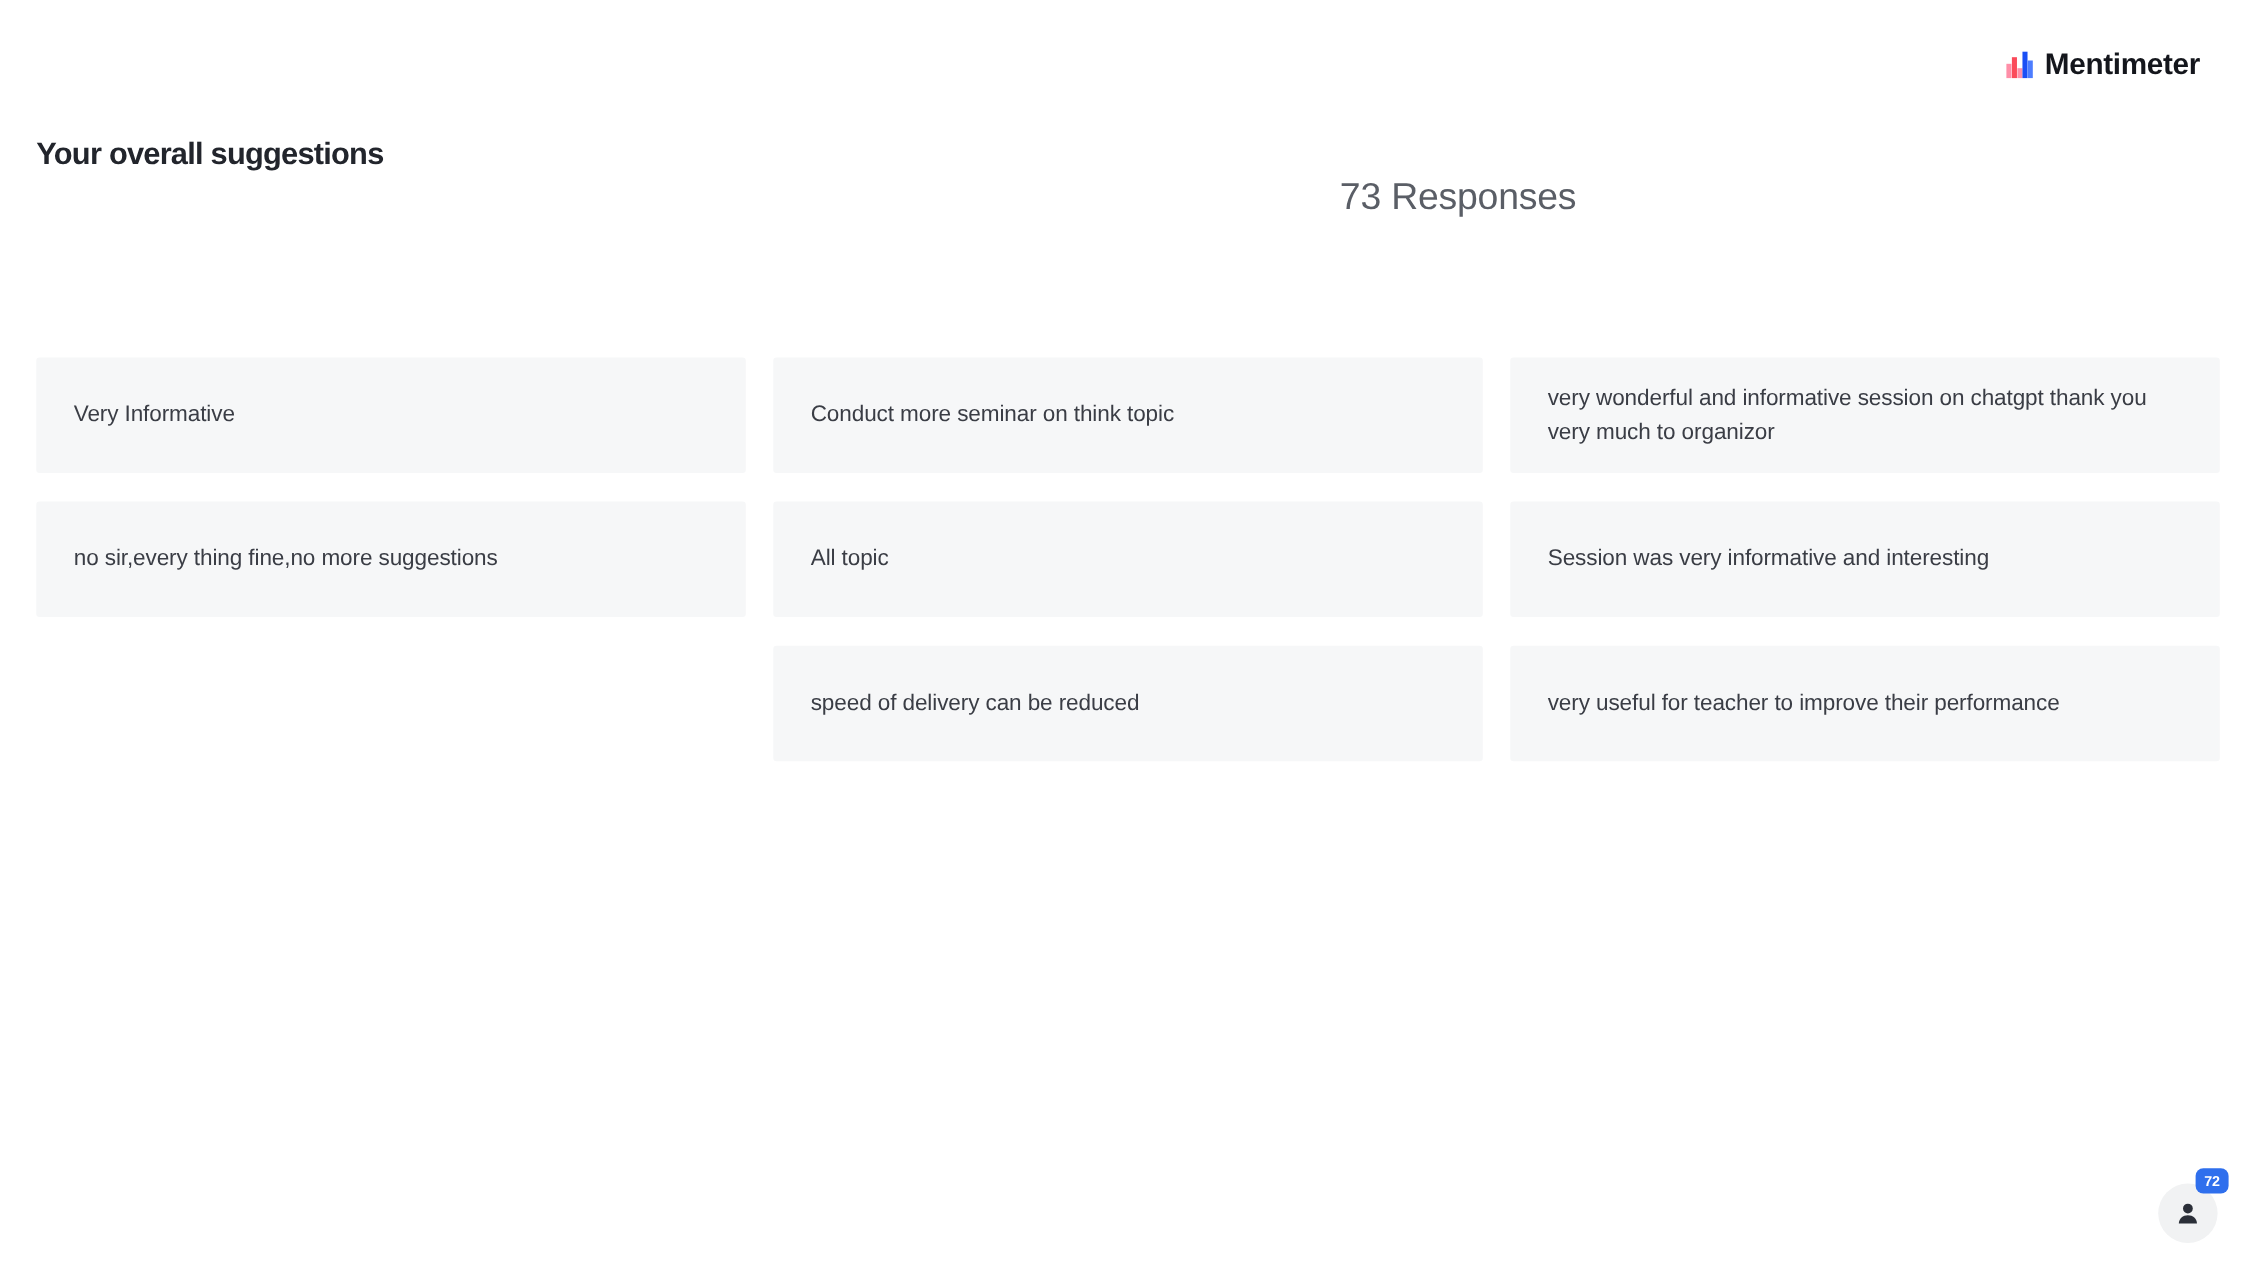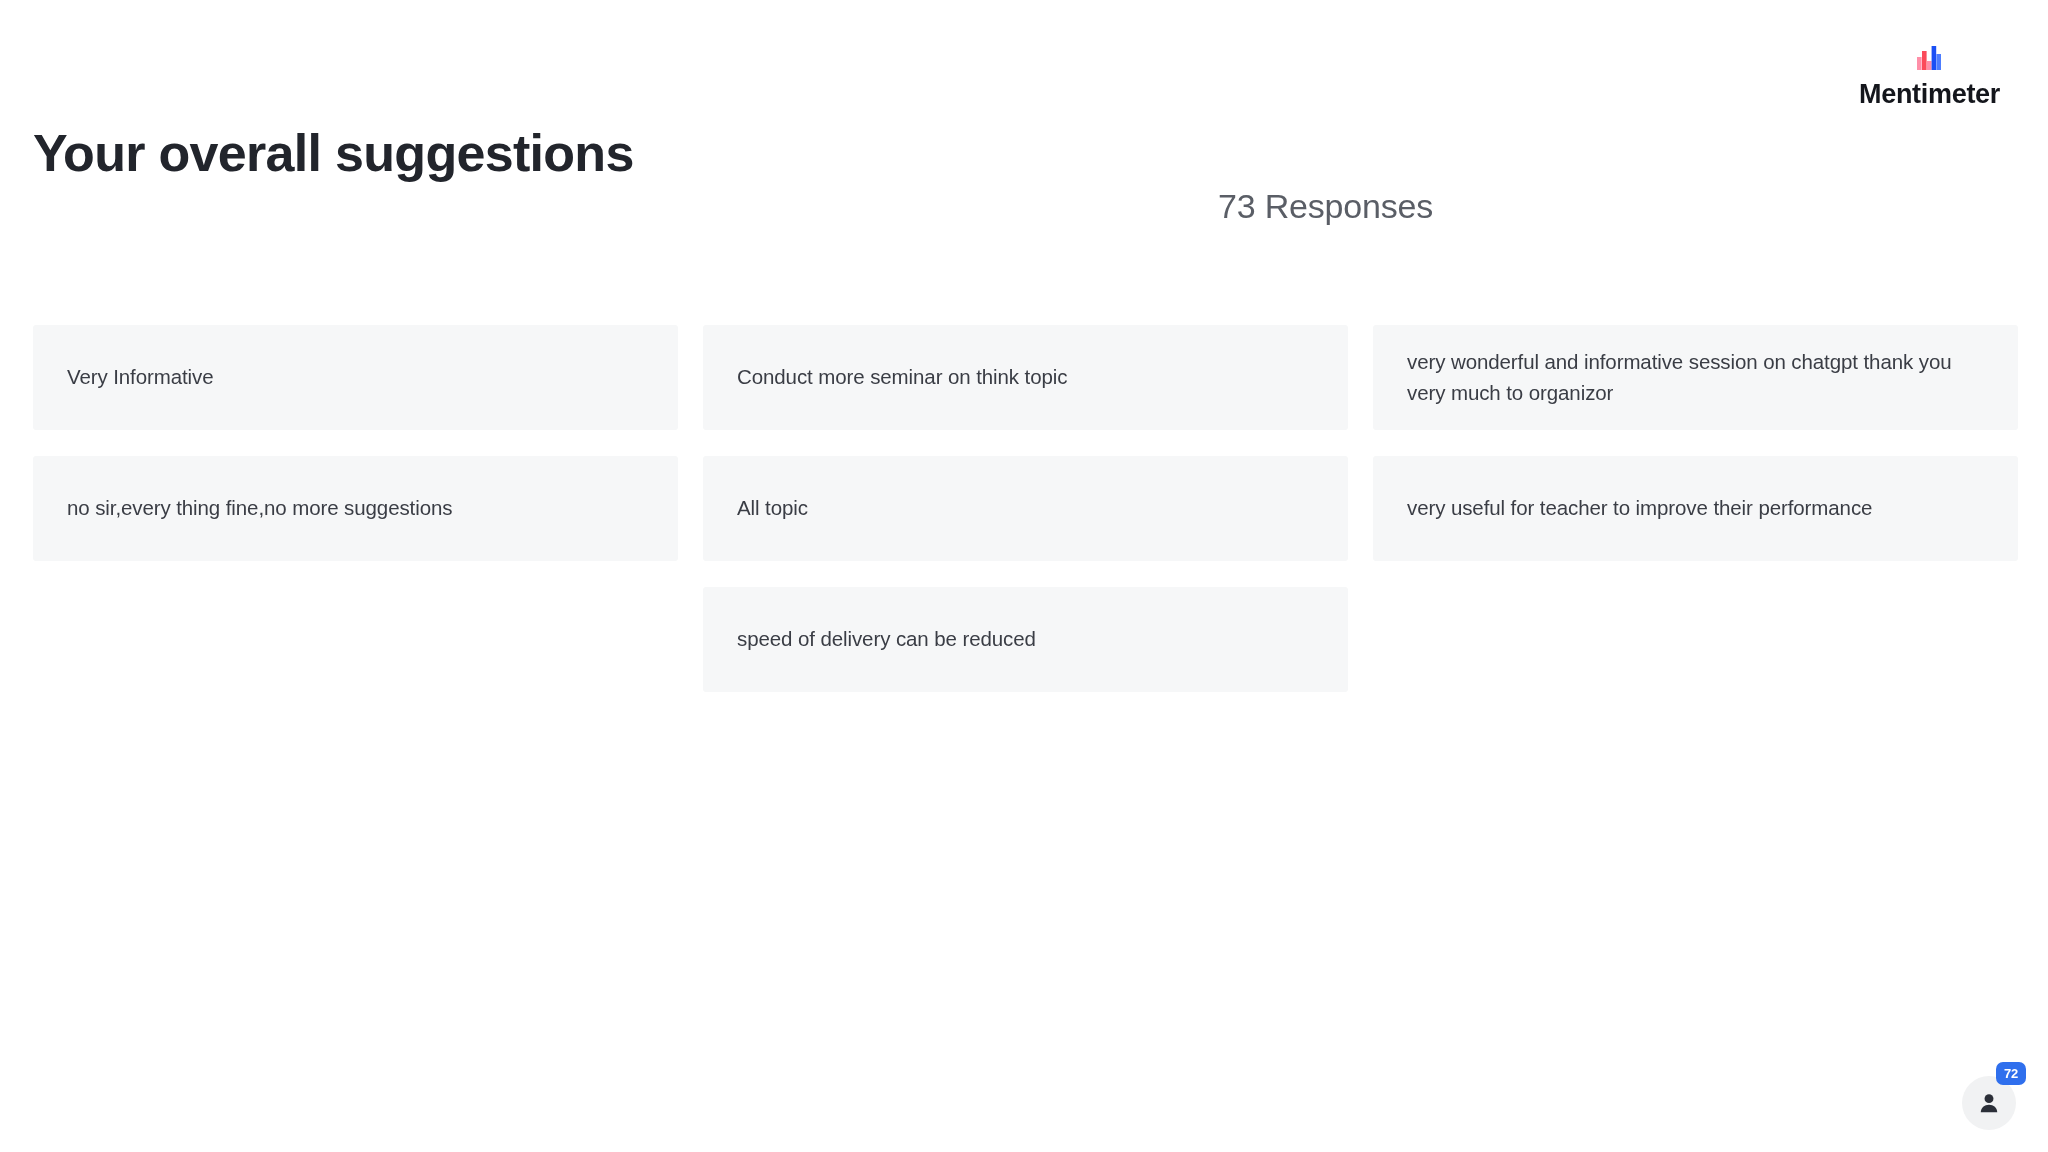--- a/index.html
+++ b/index.html
@@ -20,21 +20,20 @@
   }
 
   
   .brand {
     position: absolute;
     top: 45px;
     right: 48px;
     display: flex;
     align-items: center;
     gap: 10px;
-    flex-direction: column;
   }
   .brand-mark {
     width: 26px;
     height: 26px;
     display: block;
   }
   .brand-name {
     font-size: 27px;
     font-weight: 700;
     letter-spacing: -0.3px;
@@ -43,21 +42,21 @@
   }
 
   
   .heading {
     position: absolute;
     left: 33px;
     top: 124px;
     width: 1400px;
   }
   .page-title {
-    font-size: 52px;
+    font-size: 28px;
     font-weight: 700;
     letter-spacing: -0.7px;
     color: #22252c;
     line-height: 1.12;
   }
   .page-subtitle {
     margin-top: 5px;
     font-size: 34px;
     font-weight: 400;
     letter-spacing: -0.2px;
@@ -184,20 +183,23 @@
       <div class="response-card">
         <span class="response-text">speed of delivery can be reduced</span>
       </div>
     </div>
 
     <div class="response-column">
       <div class="response-card">
         <span class="response-text">very wonderful and informative session on chatgpt thank you very much to organizor</span>
       </div>
       <div class="response-card">
+        <span class="response-text">Session was very informative and interesting</span>
+      </div>
+      <div class="response-card">
         <span class="response-text">very useful for teacher to improve their performance</span>
       </div>
     </div>
 
   </div>
 
   <div class="participants">
     <div class="participant-avatar">
       <span>
         <svg width="26" height="26" viewBox="0 0 24 24" xmlns="http://www.w3.org/2000/svg" aria-hidden="true">

